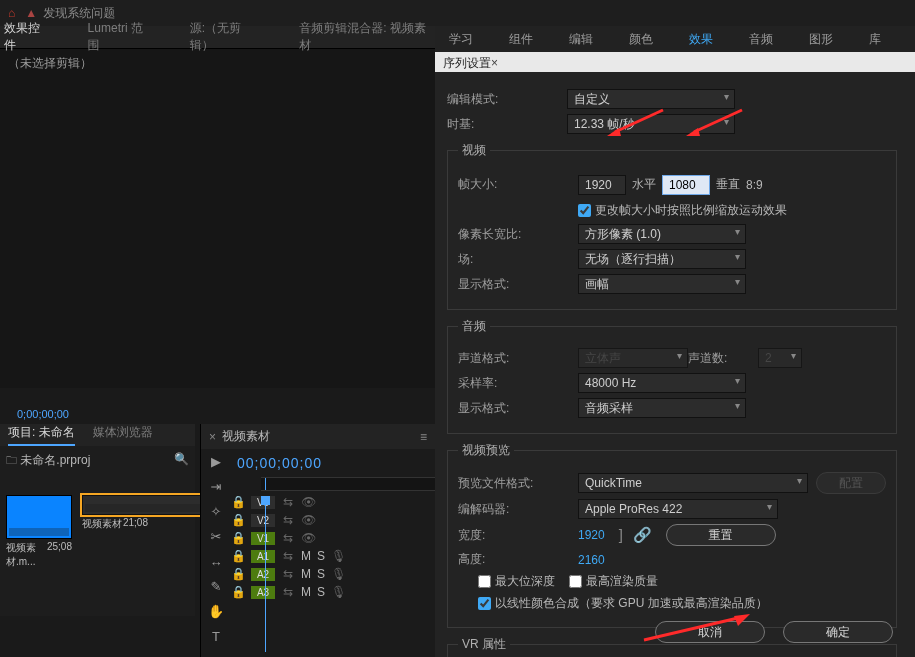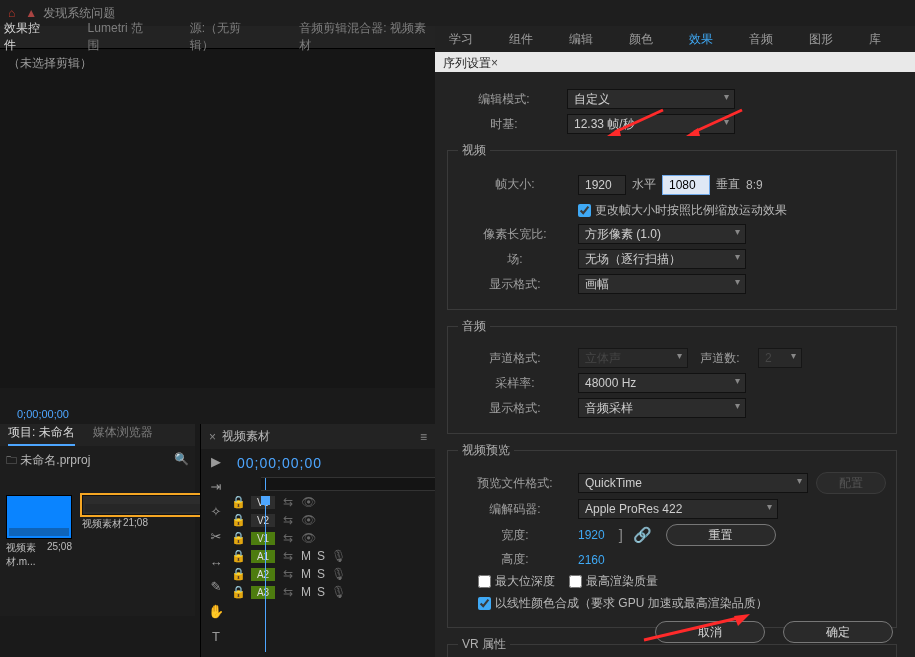--- a/index.html
+++ b/index.html
@@ -57,21 +57,21 @@
   
   .rightnav { position:absolute; left:435px; top:0; right:0; height:26px; background:#222; display:flex; align-items:center; gap:36px; padding:0 14px; }
   .rightnav span { color:#9c9c9c; }
   .rightnav span.on { color:#3fa9f5; }
 
   .dialoghdr { position:absolute; left:435px; top:26px; right:0; height:22px; background:#e9e9e9; color:#222; display:flex; align-items:center; padding:0 8px; font-size:12px; }
   .dialoghdr .x { color:#444; }
 
   .dialog { position:absolute; left:435px; top:46px; right:0; bottom:0; background:#232323; padding:12px 18px 12px 12px; overflow:hidden; }
   .row { display:flex; align-items:center; margin:5px 0; }
-  .row label { width:120px; text-align:center; color:#9e9e9e; padding-right:6px; }
+  .row label { width:120px; text-align:left; color:#9e9e9e; padding-right:6px; }
   .sel, .inp { background:#2c2c2c; border:1px solid #111; color:#cfcfcf; height:20px; padding:0 6px; font-size:12px; }
   .sel { width:168px; appearance:none; position:relative; }
   .selwrap { position:relative; display:inline-block; }
   .selwrap::after { content:"▾"; position:absolute; right:6px; top:2px; color:#888; pointer-events:none; font-size:10px; }
   .inp { width:48px; }
   .inp.hl { background:#dfe8f5; color:#000; border:1px solid #6fa8e8; }
   .blue { color:#3fa9f5; }
   .dim  { color:#555; }
   .chk { accent-color:#3fa9f5; margin-right:4px; }
   fieldset { border:1px solid #3a3a3a; padding:8px 10px 10px 10px; margin:8px 0; }

